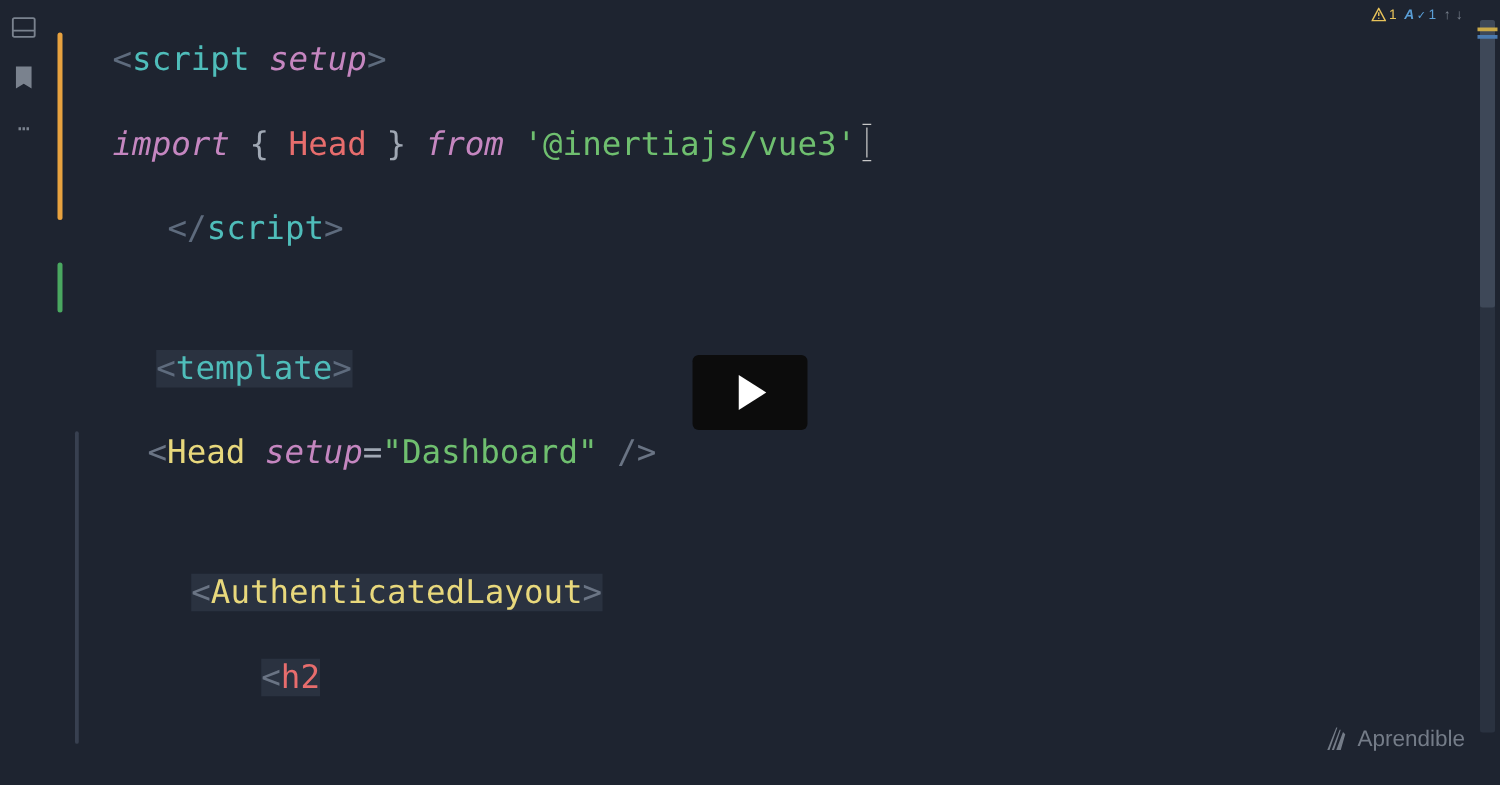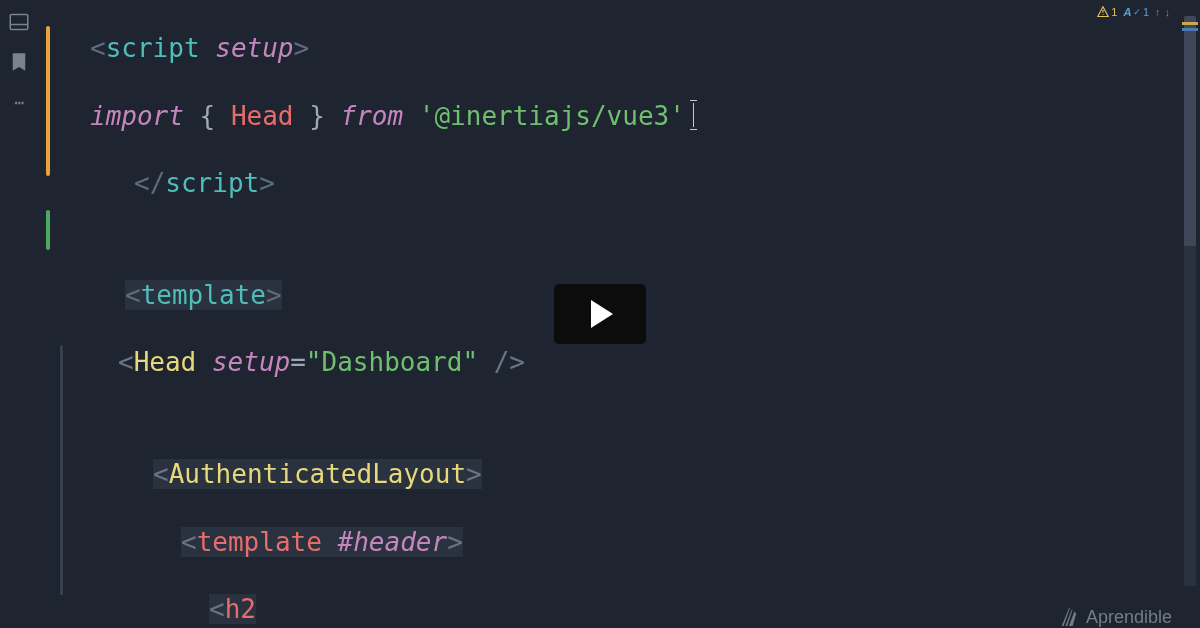--- a/index.html
+++ b/index.html
@@ -48,21 +48,21 @@
   .ann-arrows { color: #7a828e; display: flex; gap: 4px; }
   
   .minimap-scroll { position: absolute; right: 4px; top: 16px; width: 12px; height: 570px; background: #2a3240; border-radius: 2px; }
   .minimap-thumb { position: absolute; right: 4px; top: 16px; width: 12px; height: 230px; background: #3e4858; border-radius: 2px; }
   .minimap-mark-y { position: absolute; right: 2px; width: 16px; height: 3px; background: #c8a848; top: 22px; }
   .minimap-mark-b { position: absolute; right: 2px; width: 16px; height: 3px; background: #4a7ab0; top: 28px; }
   
   .play-overlay { position: absolute; left: 50%; top: 50%; transform: translate(-50%, -50%); width: 92px; height: 60px; background: #0c0c0c; border-radius: 5px; display: flex; align-items: center; justify-content: center; cursor: pointer; }
   .play-triangle { width: 0; height: 0; border-left: 22px solid #fff; border-top: 14px solid transparent; border-bottom: 14px solid transparent; margin-left: 4px; }
   
-  .watermark { position: absolute; right: 28px; bottom: 0; display: flex; align-items: center; gap: 8px; color: #8a929e; font-family: sans-serif; font-size: 18px; font-weight: 300; opacity: 0.8; }
+  .watermark { position: absolute; right: 28px; bottom: 26px; display: flex; align-items: center; gap: 8px; color: #8a929e; font-family: sans-serif; font-size: 18px; font-weight: 300; opacity: 0.8; }
   .watermark-logo { width: 18px; height: 22px; position: relative; }
   .watermark-logo svg { width: 100%; height: 100%; }
 </style>
 </head>
 <body>
 
 <div class="editor-container">
 
   <div class="activity-bar">
     <div class="activity-icon">
@@ -92,21 +92,20 @@
     <div class="code-line" style="margin-top:14px;"><span class="c-keyword">import</span><span class="c-punct"> { </span><span class="c-red">Head</span><span class="c-punct"> } </span><span class="c-keyword">from</span><span class="c-string"> '@inertiajs/vue3'</span><span class="cursor-caret"></span></div>
 
     <div class="code-line" style="margin-top:14px;margin-left:44px;"><span class="c-angle">&lt;/</span><span class="c-tag">script</span><span class="c-angle">&gt;</span></div>
 
     <div class="code-line" style="margin-top:58px;"><span class="c-tag-comp-bg"><span class="c-angle">&lt;</span><span class="c-tag">template</span><span class="c-angle">&gt;</span></span></div>
 
     <div class="code-line indent-1" style="margin-top:14px;"><span class="c-punct-dark">&lt;</span><span class="c-head">Head</span><span class="c-attr"> setup</span><span class="c-punct">=</span><span class="c-string">"Dashboard"</span><span class="c-punct-dark"> /&gt;</span></div>
 
     <div class="code-line indent-1" style="margin-top:58px;"><span class="c-tag-comp-bg"><span class="c-punct-dark">&lt;</span><span class="c-tag-comp">AuthenticatedLayout</span><span class="c-punct-dark">&gt;</span></span></div>
 
-    <div class="code-line indent-2" style="margin-top:14px;"><span class="c-tag-comp-bg"><span class="c-punct-dark">&lt;</span><span class="c-red">template</span><span class="c-directive"> #header</span><span class="c-punct-dark">&gt;</span></span></div>
 
     <div class="code-line indent-3" style="margin-top:14px;"><span class="c-tag-comp-bg"><span class="c-punct-dark">&lt;</span><span class="c-red">h2</span></span></div>
   </div>
 
   <div class="right-rail">
     <div class="minimap-scroll"></div>
     <div class="minimap-thumb"></div>
     <div class="minimap-mark-y"></div>
     <div class="minimap-mark-b"></div>
   </div>

